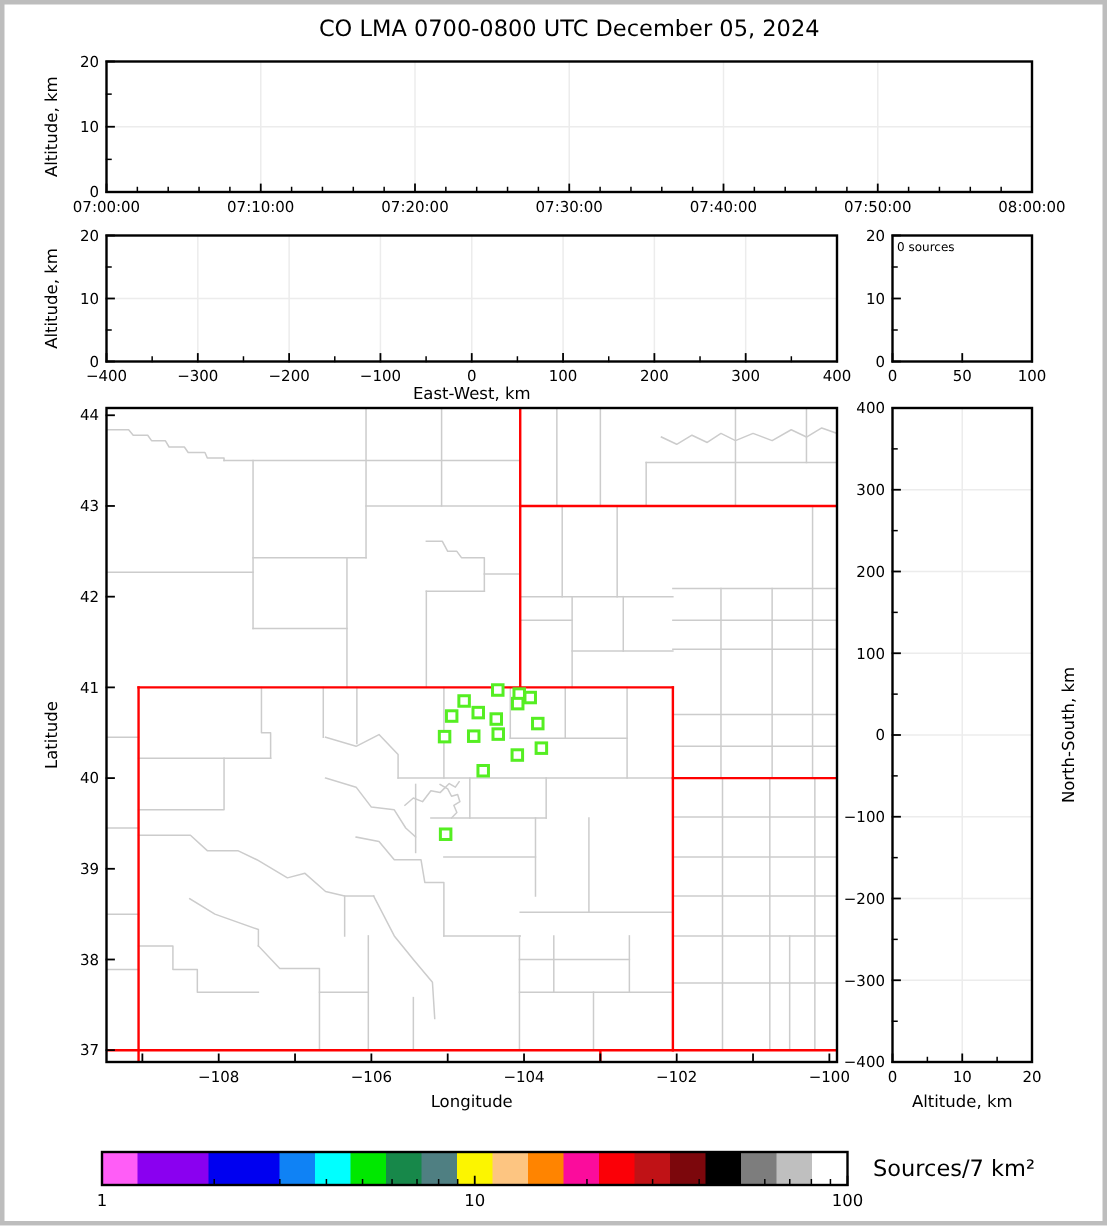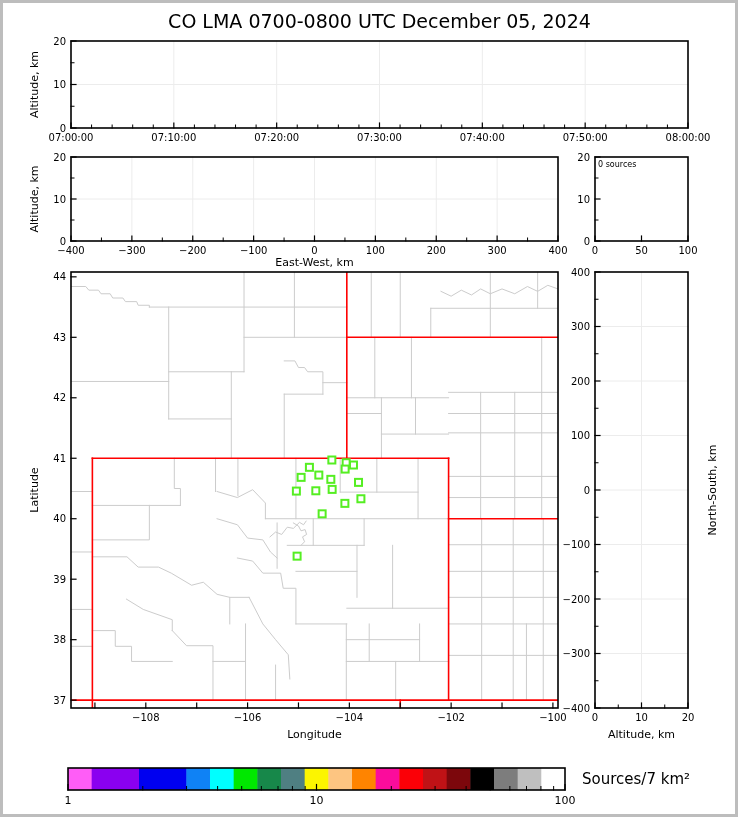--- a/index.html
+++ b/index.html
@@ -4,21 +4,21 @@
 <style>
   html,body{margin:0;padding:0;background:#ddd;}
   .screen{
     position:relative;width:738px;height:817px;background:#ffffff;
     box-shadow:inset 0 0 0 3px #bdbdbd;
     font-family:"DejaVu Sans","Liberation Sans",sans-serif;
     overflow:hidden;
   }
   .fig-title{
     position:absolute;left:71px;top:10px;width:617px;
-    text-align:center;font-size:19px;color:#000;
+    text-align:center;font-size:15px;color:#000;
   }
   svg{position:absolute;left:0;top:0;}
   svg text{font-family:"DejaVu Sans","Liberation Sans",sans-serif;fill:#000;}
 </style>
 </head>
 <body>
 
 <div class="screen">
   <div class="fig-title">CO LMA 0700-0800 UTC December 05, 2024</div>
   <svg id="fig" width="738" height="817" viewBox="0 0 738 817">

